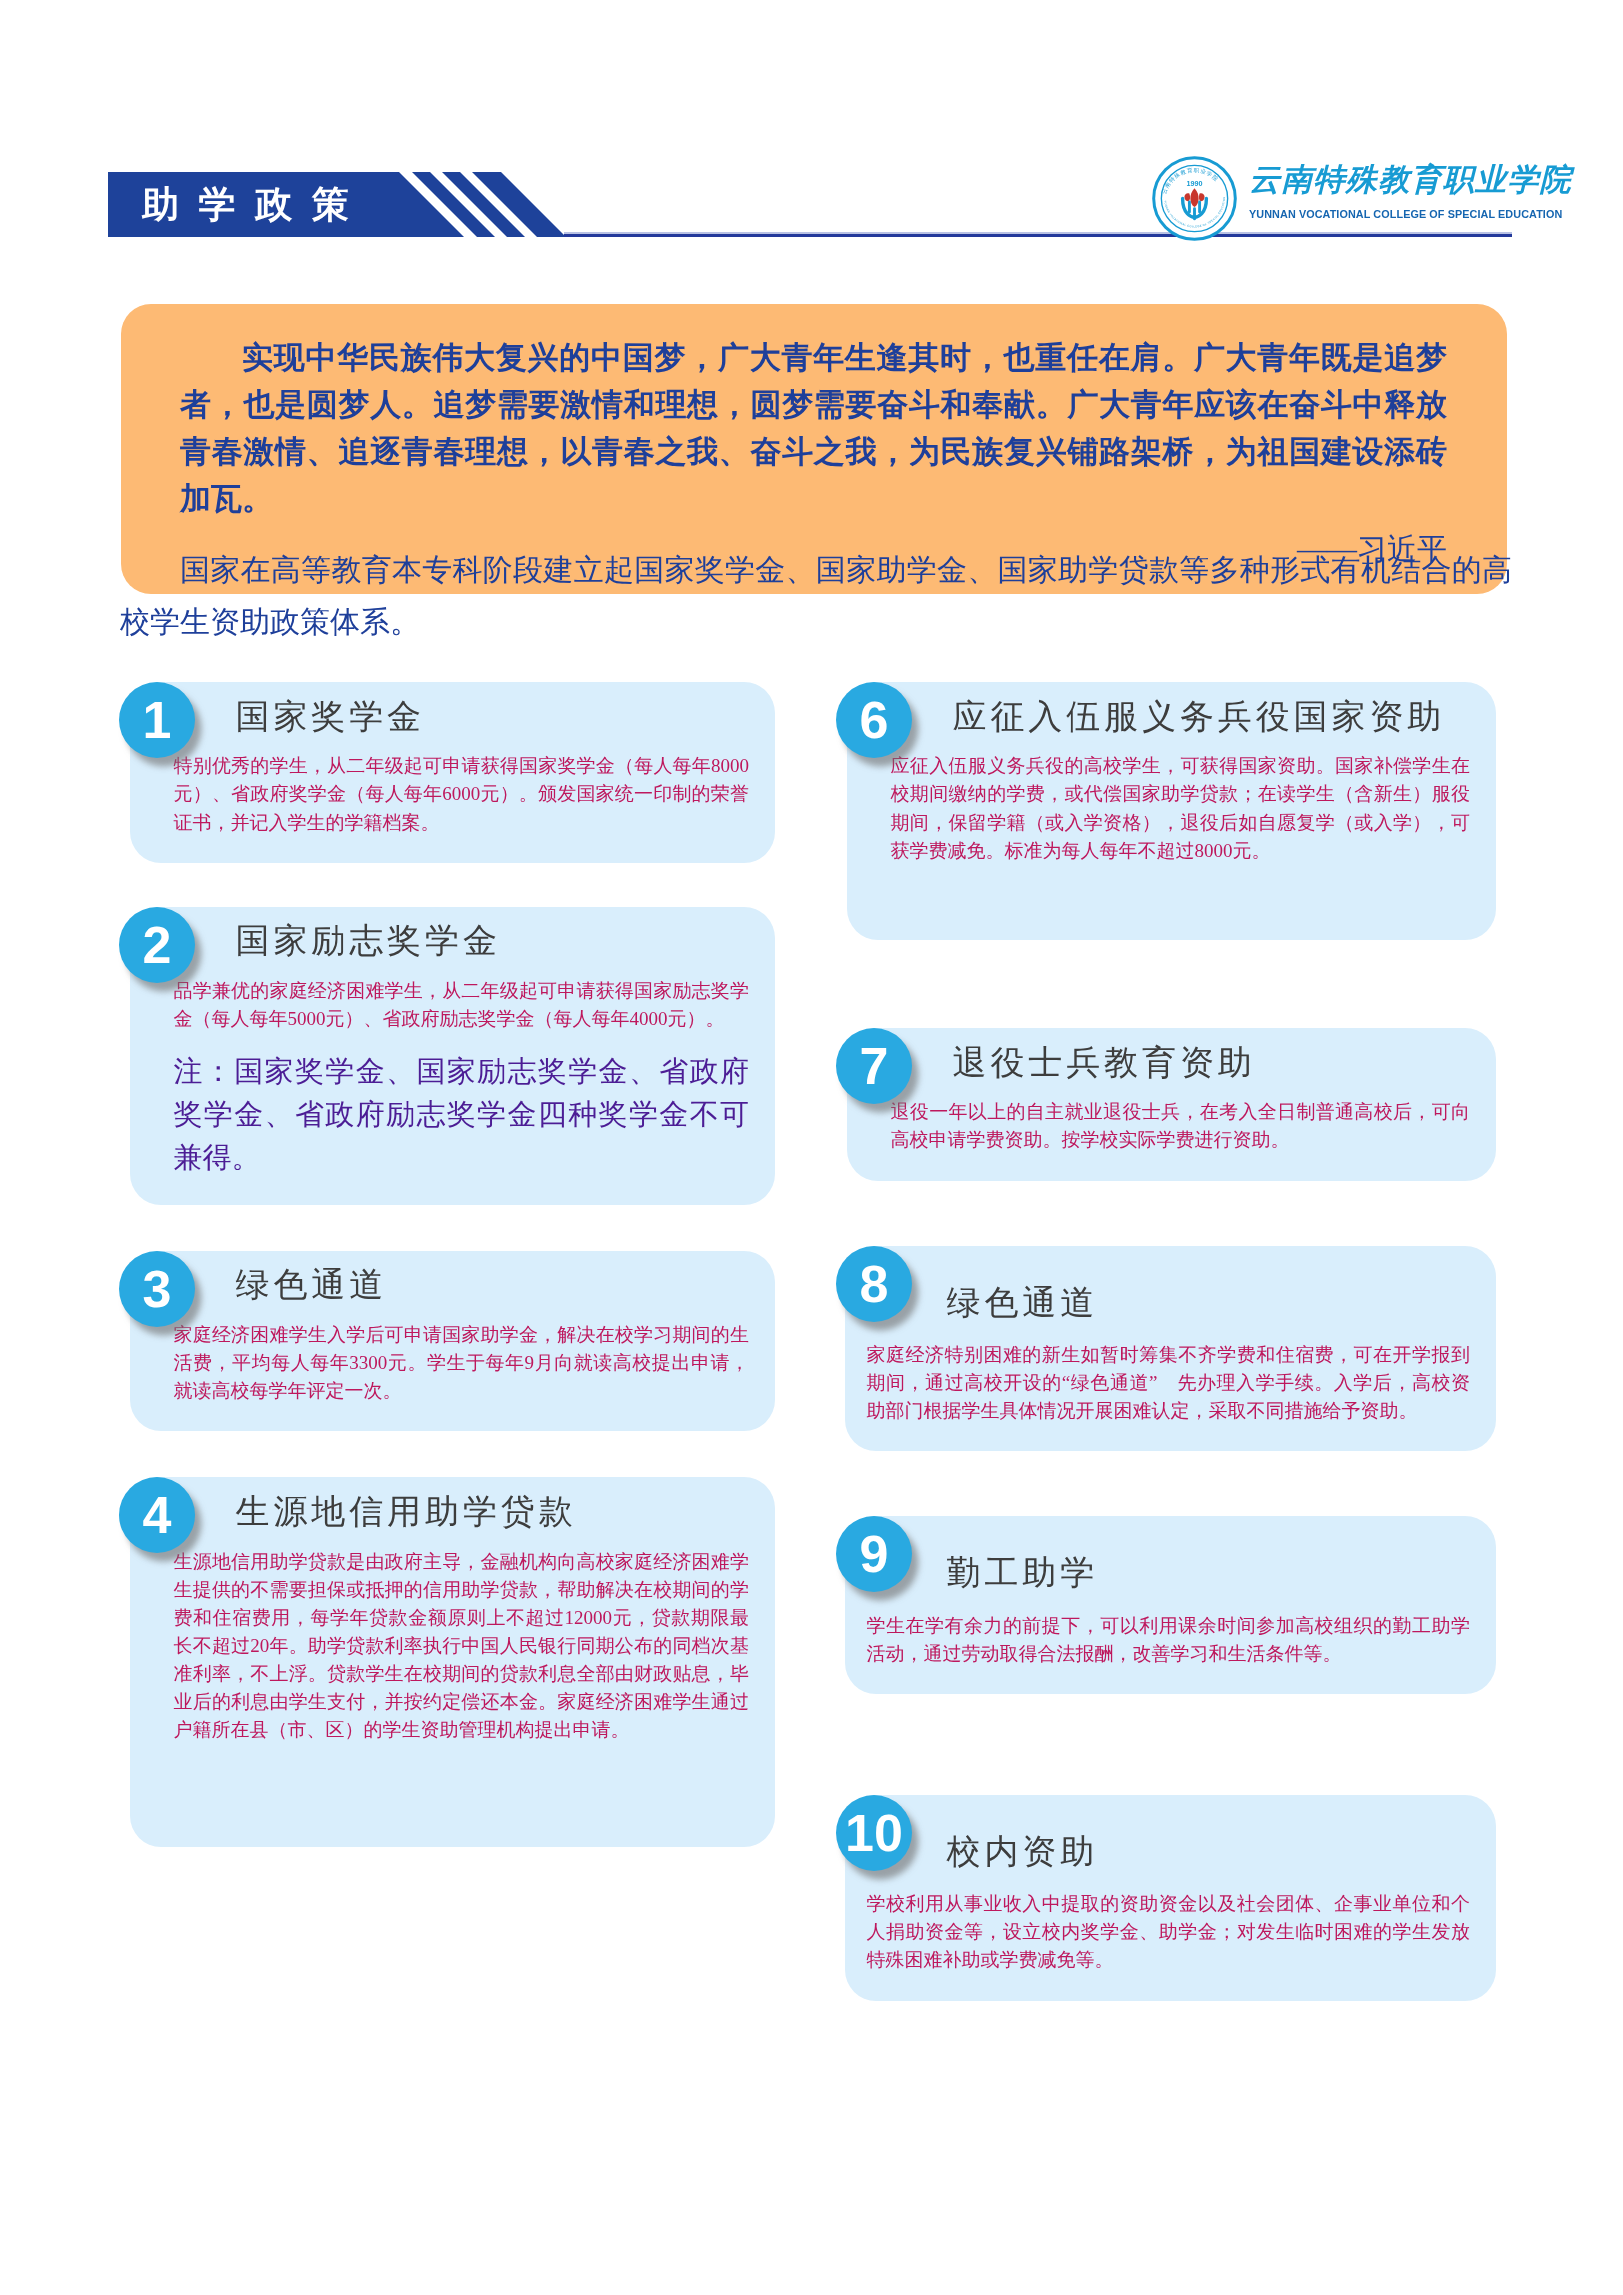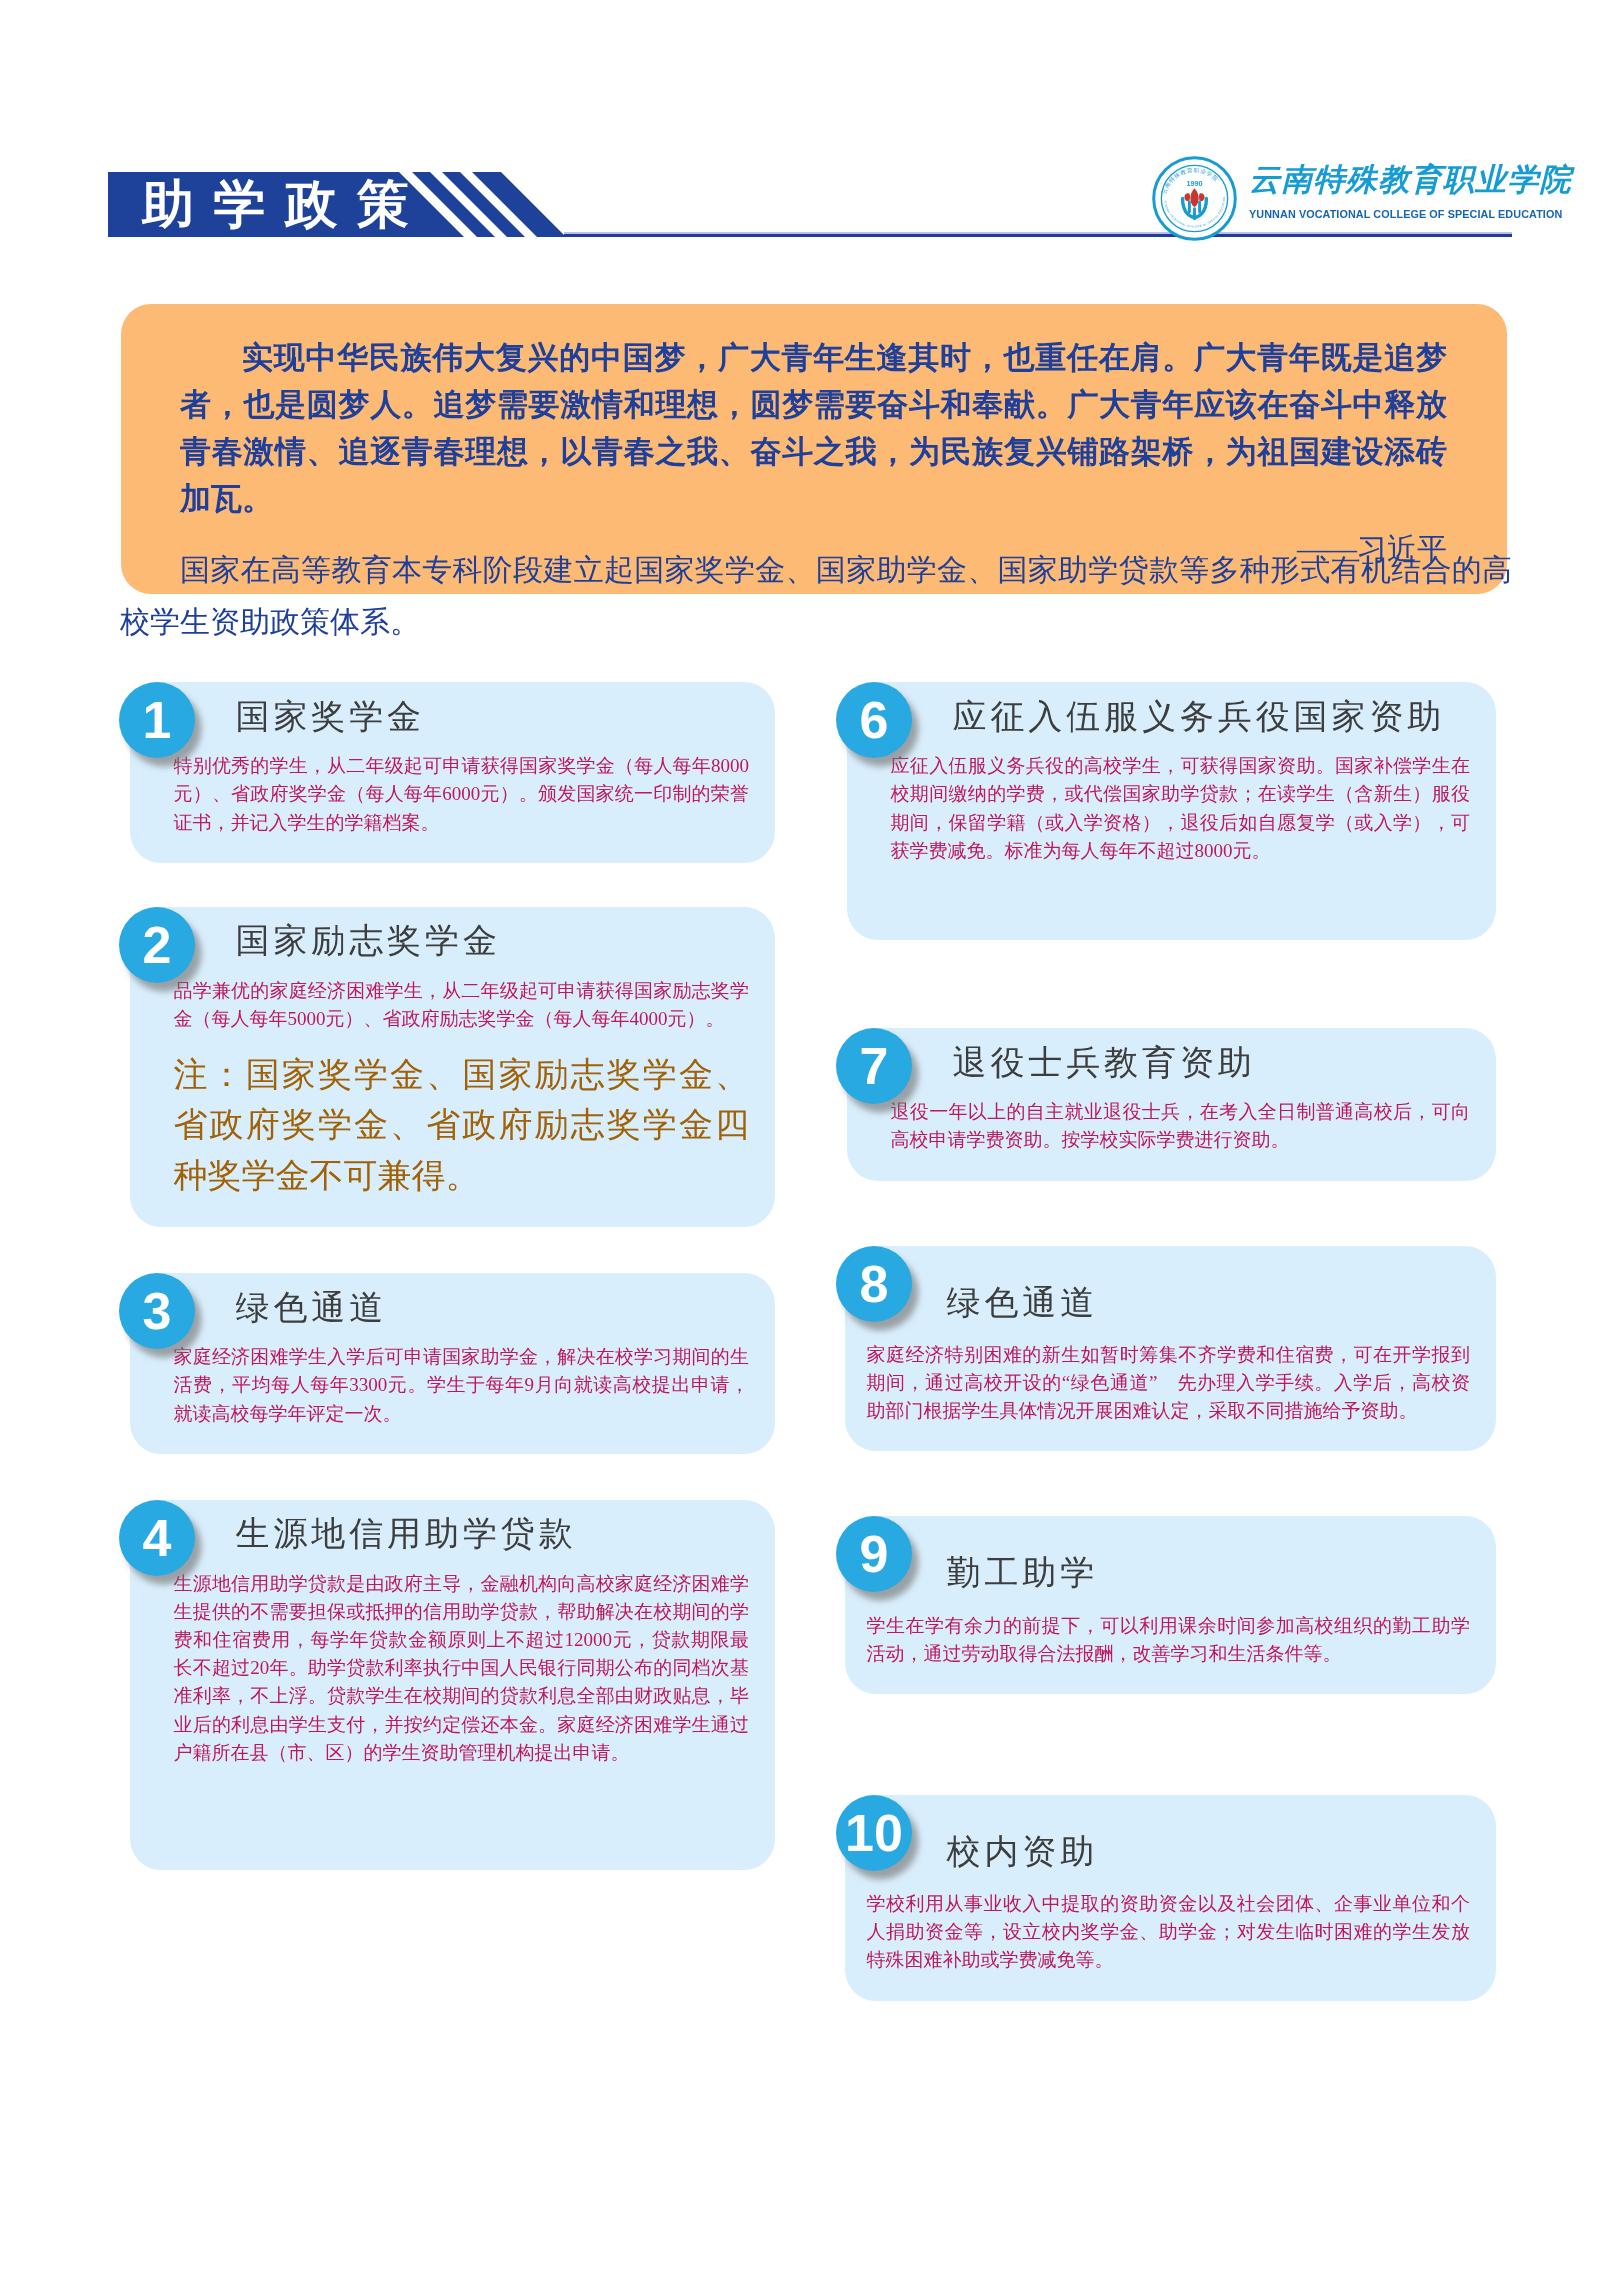--- a/index.html
+++ b/index.html
@@ -15,21 +15,21 @@
   .band-square { position:absolute; left:0; top:0; width:92px; height:65px; background:#1e429a; }
   .skewpiece { position:absolute; top:0; height:65px; background:#1e429a;
                transform:skewX(45deg); transform-origin:top left; }
   .band-skew  { left:0;    width:291px; }
   .stripe-1   { left:304px; width:18.3px; }
   .stripe-2   { left:334px; width:18.3px; }
   .stripe-3   { left:364px; width:29px; }
   .band-title {
     position:absolute; left:34px; top:0; height:65px; line-height:65px;
     color:#ffffff; font-family:"Liberation Sans", sans-serif; font-weight:bold;
-    font-size:52px; letter-spacing:19.6px; white-space:nowrap; z-index:2;text-align:center;
+    font-size:37px; letter-spacing:19.6px; white-space:nowrap; z-index:2;text-align:center;
   }
   .rule-line {
     position:absolute; left:564px; top:232px; width:948px; height:5.2px;
     background:linear-gradient(#b9c2e4 0 30%, #23399b 30% 100%);
   }
 
   
   .logo { position:absolute; left:1152px; top:156px; width:366px; height:85px; }
   .logo-emblem { position:absolute; left:0; top:0; width:85px; height:85px; }
   .logo-text { position:absolute; left:97px; top:2.6px; width:262px; }
@@ -86,21 +86,21 @@
   .sec-title {
     color:#3d3d3d; font-size:34px; line-height:48px; letter-spacing:3.9px; white-space:nowrap;
   }
   .inline  .sec-title { margin-left:62px; }
   .stacked .sec-title { margin-left:80px; margin-bottom:14.4px; }
 
   .sec-body {
     margin-top:11.8px; color:#be185d; font-size:19px; line-height:1.48; text-align:justify;
   }
   .sec-note {
-    margin-top:17px; color:#a16207; font-size:34px; line-height:1.48; text-align:justify;
+    margin-top:17px; color:#4c1d95; font-size:29px; line-height:1.48; text-align:justify;
   }
 </style>
 </head>
 <body>
 
 <div class="page">
 
   <div class="banner-wrap">
     <div class="skewpiece band-skew"></div>
     <div class="band-square"></div>

